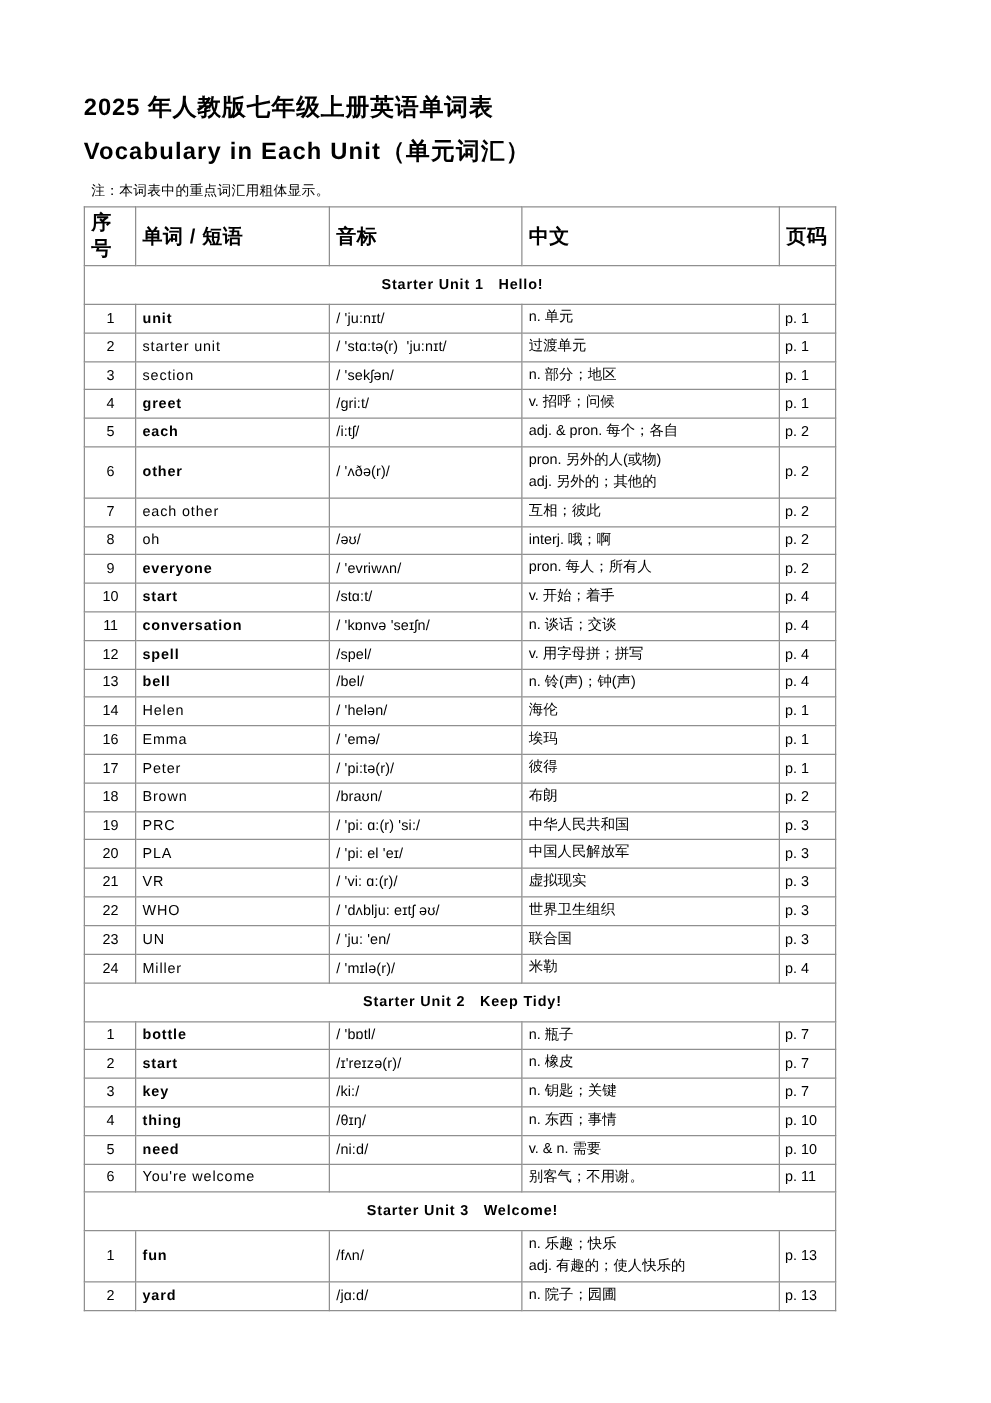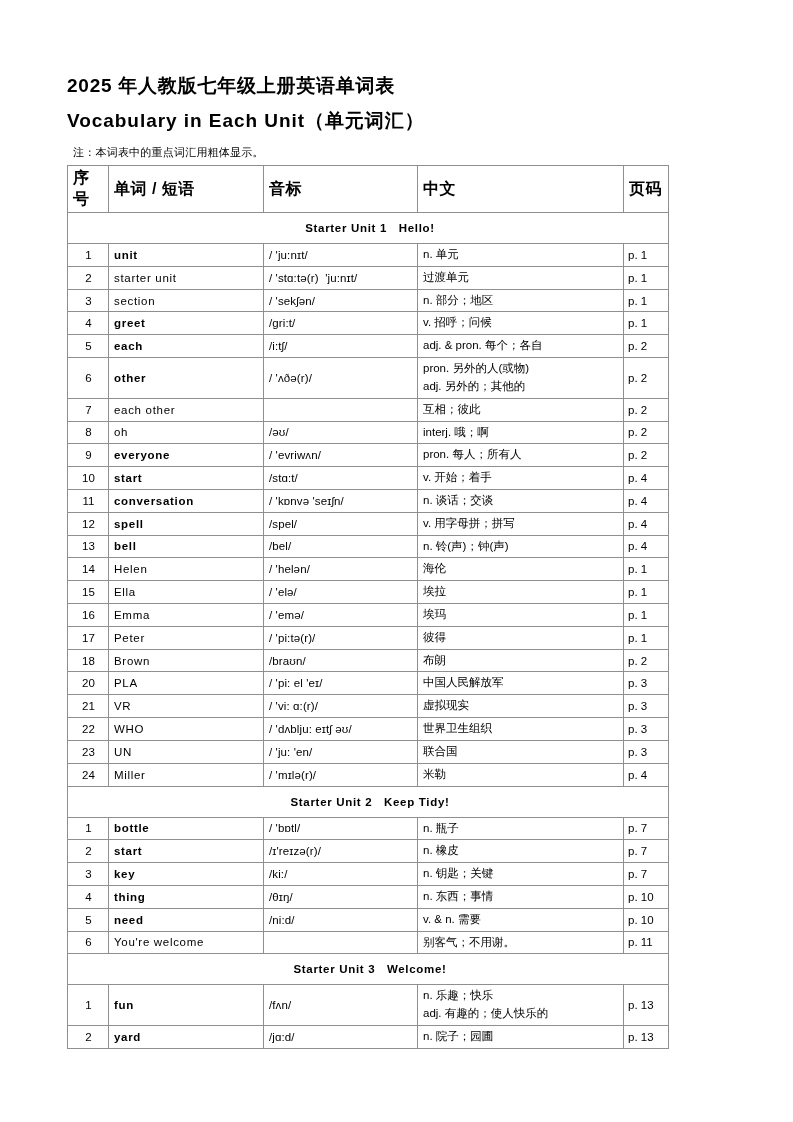--- a/index.html
+++ b/index.html
@@ -178,46 +178,46 @@
             <td class="cell-page">p. 4</td>
           </tr>
           <tr>
             <td class="cell-no">14</td>
             <td class="cell-word">Helen</td>
             <td class="cell-ipa">/ 'helən/</td>
             <td class="cell-cn">海伦</td>
             <td class="cell-page">p. 1</td>
           </tr>
           <tr>
-            <td class="cell-no">15</td>
-            <td class="cell-word">Ella</td>
-            <td class="cell-ipa">/ 'elə/</td>
-            <td class="cell-cn">埃拉</td>
-            <td class="cell-page">p. 1</td>
-          </tr>
-          <tr>
             <td class="cell-no">16</td>
             <td class="cell-word">Emma</td>
             <td class="cell-ipa">/ 'emə/</td>
             <td class="cell-cn">埃玛</td>
             <td class="cell-page">p. 1</td>
           </tr>
           <tr>
             <td class="cell-no">17</td>
             <td class="cell-word">Peter</td>
             <td class="cell-ipa">/ 'pi:tə(r)/</td>
             <td class="cell-cn">彼得</td>
             <td class="cell-page">p. 1</td>
           </tr>
           <tr>
             <td class="cell-no">18</td>
             <td class="cell-word">Brown</td>
             <td class="cell-ipa">/braʊn/</td>
             <td class="cell-cn">布朗</td>
             <td class="cell-page">p. 2</td>
+          </tr>
+          <tr>
+            <td class="cell-no">19</td>
+            <td class="cell-word">PRC</td>
+            <td class="cell-ipa">/ 'pi: ɑ:(r) 'si:/</td>
+            <td class="cell-cn">中华人民共和国</td>
+            <td class="cell-page">p. 3</td>
           </tr>
           <tr>
             <td class="cell-no">20</td>
             <td class="cell-word">PLA</td>
             <td class="cell-ipa">/ 'pi: el 'eɪ/</td>
             <td class="cell-cn">中国人民解放军</td>
             <td class="cell-page">p. 3</td>
           </tr>
           <tr>
             <td class="cell-no">21</td>

